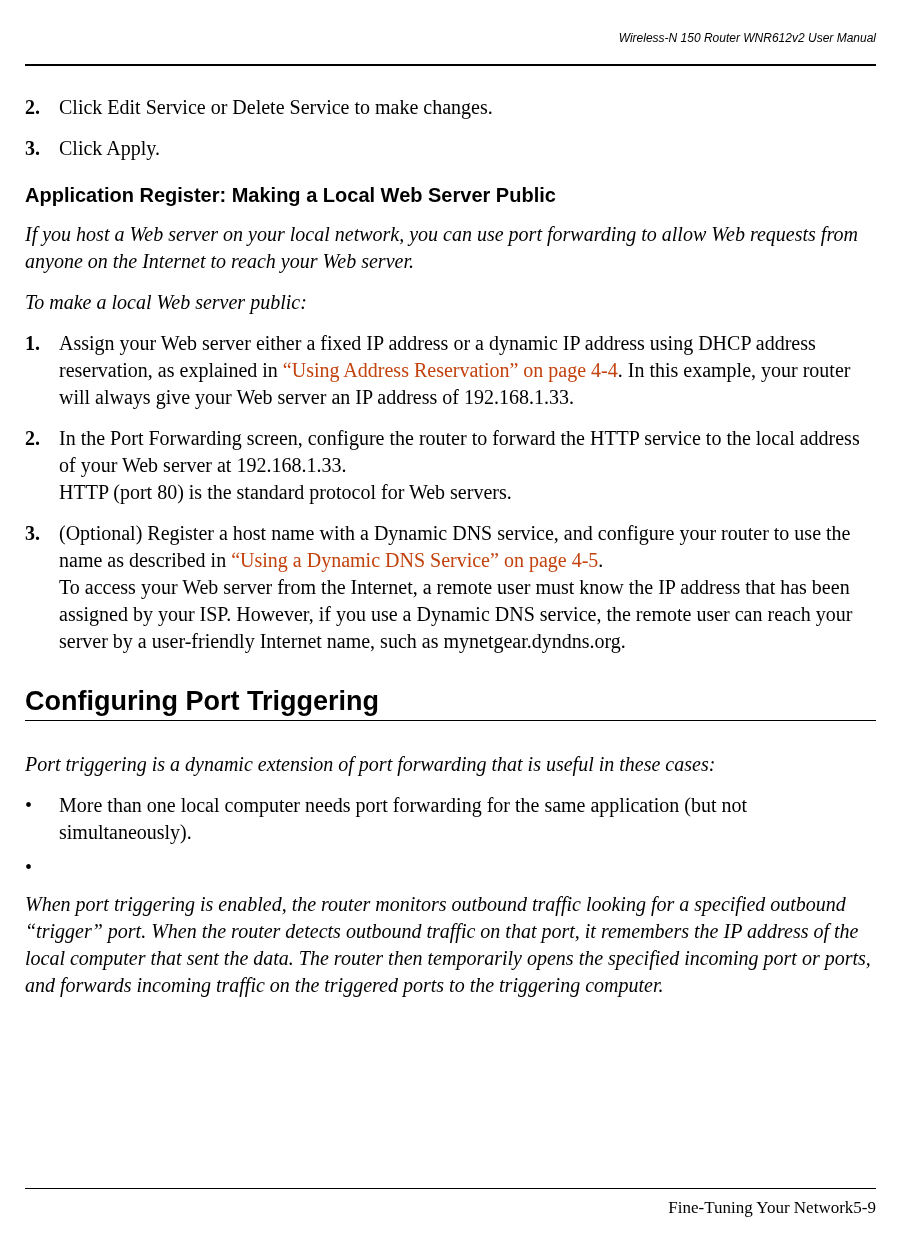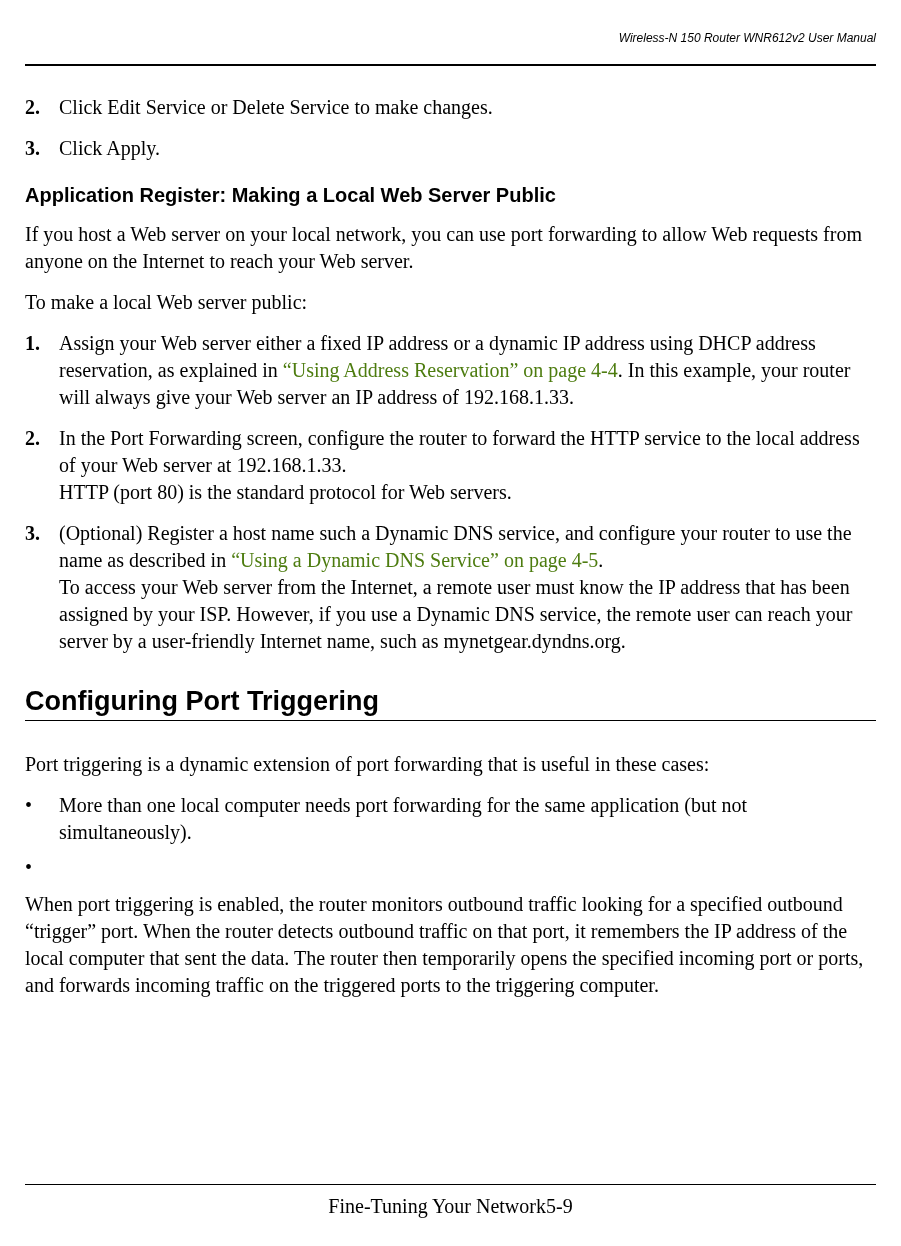--- a/index.html
+++ b/index.html
@@ -46,23 +46,24 @@
     }
     .subheading {
       font-family: Arial, Helvetica, sans-serif;
       font-weight: bold;
       font-size: 20px;
       margin-top: 20px;
       margin-bottom: 12px;
     }
     .para {
       margin-bottom: 14px;
+      font-style: italic;
     }
     .link {
-      color: #4d7c0f;
+      color: #c2410c;
     }
     .section-heading {
       font-family: Arial, Helvetica, sans-serif;
       font-weight: bold;
       font-size: 27px;
       margin-top: 28px;
     }
     .section-rule {
       border: none;
       border-top: 1.5px solid #000;
@@ -81,22 +82,22 @@
       left: 25px;
       right: 25px;
     }
     .footer-rule {
       border: none;
       border-top: 1.5px solid #000;
       margin-bottom: 8px;
     }
     .footer-line {
       display: flex;
-      justify-content: center;
-      font-size: 20px;
+      justify-content: flex-end;
+      font-size: 17px;
       margin-bottom: 6px;
     }
     .footer-version {
       text-align: center;
       font-style: italic;
       font-size: 19px;
     }
   </style>
 </head>
 <body>
@@ -136,21 +137,21 @@
   <div class="ol-num">2.</div>
   <div class="ol-text">
     <span>In the Port Forwarding screen, configure the router to forward the HTTP service to the local address of your Web server at </span><span class="bold">192.168.1.33</span><span>.</span><br>
     <span>HTTP (port 80) is the standard protocol for Web servers.</span>
   </div>
 </div>
 
 <div class="ol-item">
   <div class="ol-num">3.</div>
   <div class="ol-text">
-    <span>(Optional) Register a host name such a Dynamic DNS service, and configure your router to use the name as described in </span><span class="link">“Using a Dynamic DNS Service” on page 4-5</span><span>.</span><br>
+    <span>(Optional) Register a host name with a Dynamic DNS service, and configure your router to use the name as described in </span><span class="link">“Using a Dynamic DNS Service” on page 4-5</span><span>.</span><br>
     <span>To access your Web server from the Internet, a remote user must know the IP address that has been assigned by your ISP. However, if you use a Dynamic DNS service, the remote user can reach your server by a user-friendly Internet name, such as mynetgear.dyndns.org.</span>
   </div>
 </div>
 
 <div class="section-heading">Configuring Port Triggering</div>
 <hr class="section-rule">
 
 <div class="para">Port triggering is a dynamic extension of port forwarding that is useful in these cases:</div>
 
 <div class="ul-item">

